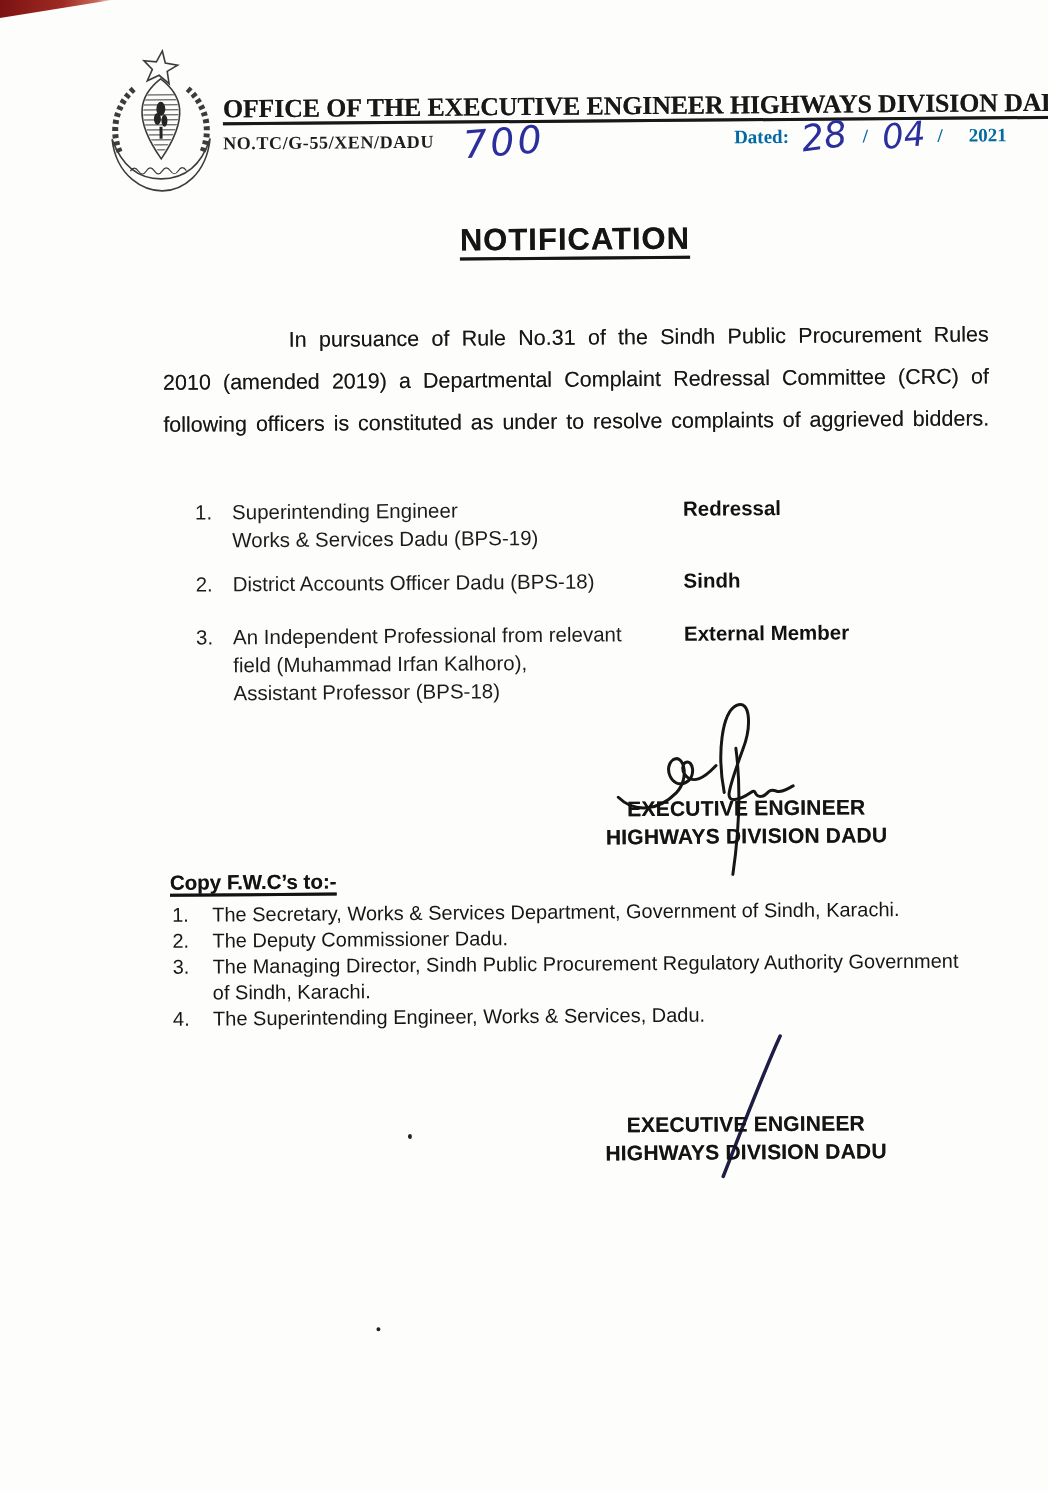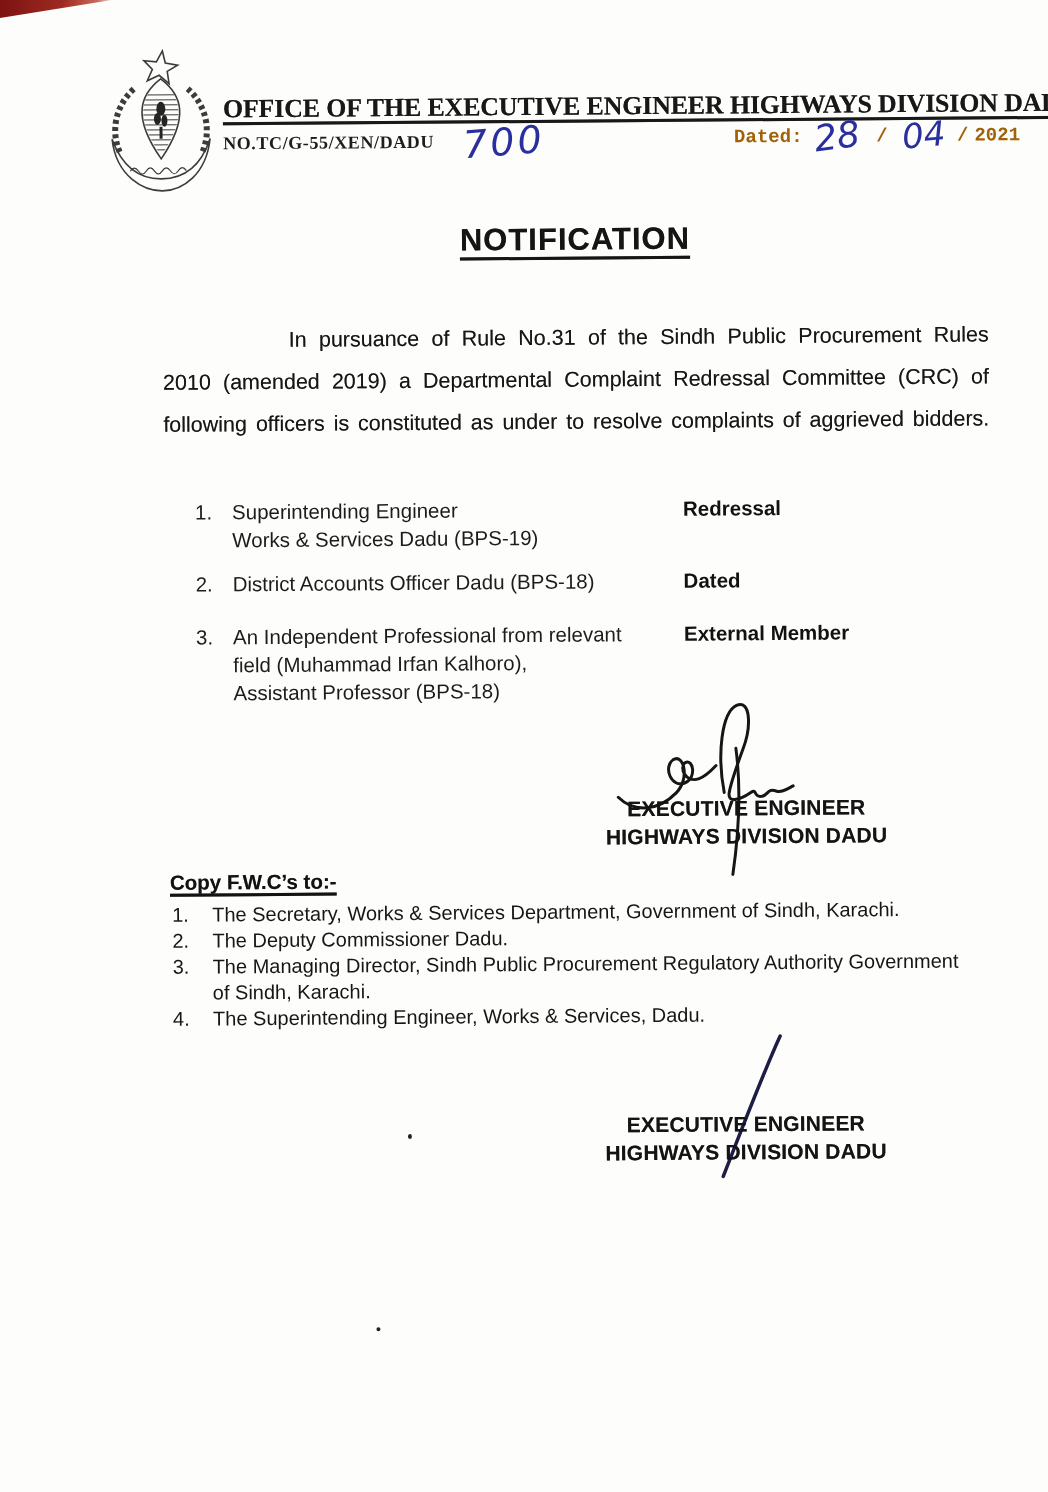--- a/index.html
+++ b/index.html
@@ -33,27 +33,27 @@
   }
   .hw{ color:#2b2f9e; font-style:italic; font-family:"DejaVu Sans",sans-serif; }
   .hw-700{
     position:absolute; left:462px; top:120px; font-size:38px; letter-spacing:3px;
     transform:rotate(-4deg); display:inline-block;
   }
   .date-line{
     position:absolute; left:733px; top:118px; display:flex; align-items:flex-start; white-space:nowrap;
   }
   .date-line .printed{
-    font-family:Liberation Mono, monospace; font-weight:700; font-size:19px;
-    margin-top:10px; color:#a16207;
+    font-family:Liberation Serif, serif; font-weight:700; font-size:19px;
+    margin-top:10px; color:#0369a1;
   }
   .hw-day{ font-size:36px; margin:0 6px 0 12px; transform:rotate(-7deg); display:inline-block; }
   .hw-month{ font-size:34px; margin:0 2px 0 10px; transform:rotate(-5deg); display:inline-block; }
   .date-line .slash{ margin:10px 4px 0 10px; }
-  .date-line .year{ margin-left:2px;text-align:right; }
+  .date-line .year{ margin-left:22px;text-align:right; }
 
   
   .doc-title{
     position:absolute; left:160px; top:222px; width:826px; text-align:center;
     font-size:31px; font-weight:700; letter-spacing:1px; color:#151515;
     text-decoration:underline; text-decoration-thickness:3px; text-underline-offset:7px;
     text-shadow:0 0 0.5px rgba(0,0,0,.6);
   }
 
   
@@ -167,21 +167,21 @@
         <div>Works &amp; Services Dadu (BPS-19)</div>
       </div>
       <span class="role">Redressal</span>
     </div>
 
     <div class="c-row row2">
       <span class="num">2.</span>
       <div class="c-text">
         <div>District Accounts Officer Dadu (BPS-18)</div>
       </div>
-      <span class="role">Dated</span>
+      <span class="role">Sindh</span>
     </div>
 
     <div class="c-row row3">
       <span class="num">3.</span>
       <div class="c-text">
         <div>An Independent Professional from relevant</div>
         <div>field (Muhammad Irfan Kalhoro),</div>
         <div>Assistant Professor (BPS-18)</div>
       </div>
       <span class="role">External Member</span>

